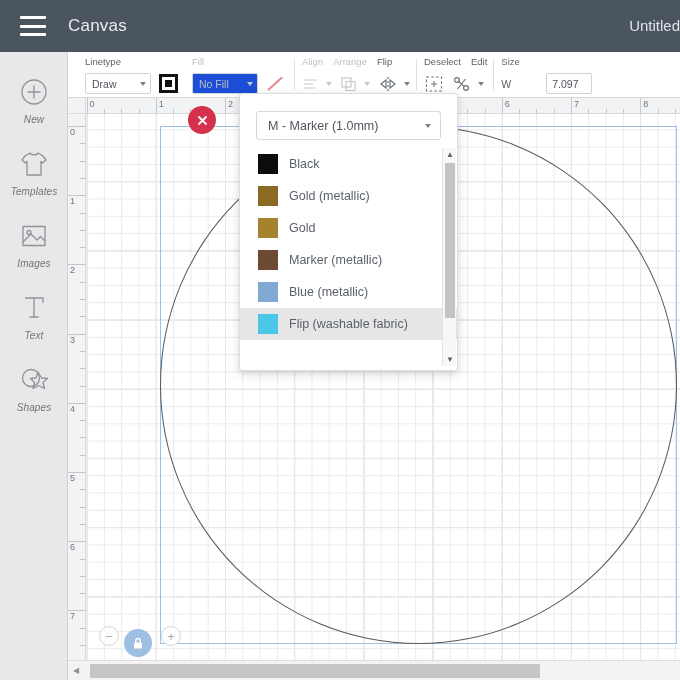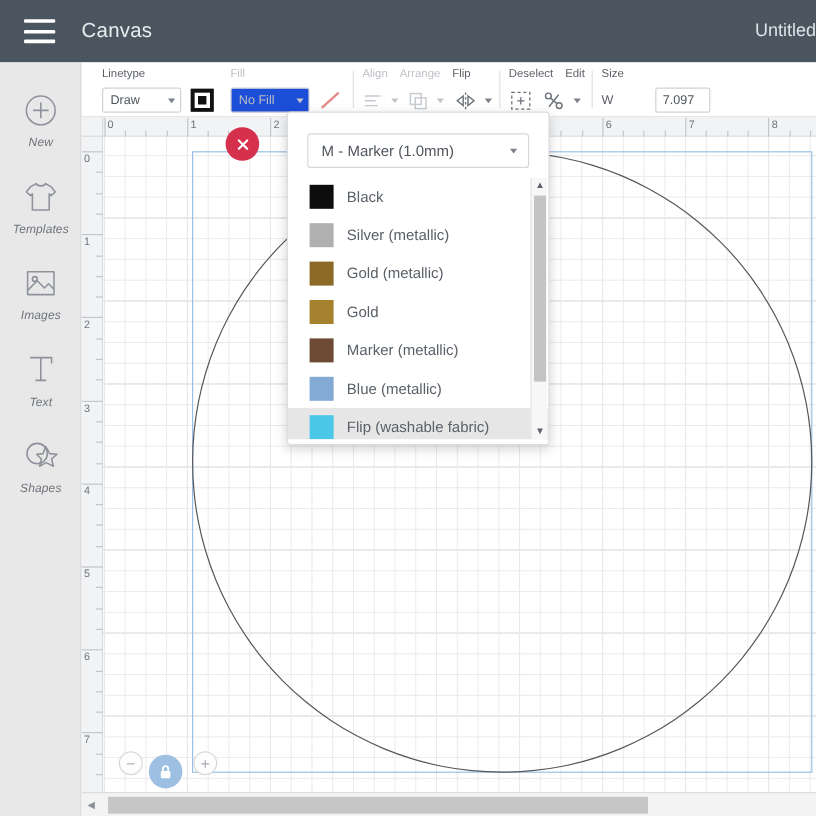--- a/index.html
+++ b/index.html
@@ -521,24 +521,20 @@
       <span>M - Marker (1.0mm)</span>
       <span class="caret"></span>
     </div>
 
     <div class="popup-list" id="optList">
       <div class="opt">
           <div class="opt-sw" style="background: rgb(13, 13, 13);"></div>
           <div class="opt-label">Black</div>
         </div>
         <div class="opt">
-          <div class="opt-sw" style="background: rgb(176, 176, 176);"></div>
-          <div class="opt-label">Silver (metallic)</div>
-        </div>
-        <div class="opt">
           <div class="opt-sw" style="background: rgb(138, 106, 36);"></div>
           <div class="opt-label">Gold (metallic)</div>
         </div>
         <div class="opt">
           <div class="opt-sw" style="background: rgb(166, 130, 47);"></div>
           <div class="opt-label">Gold</div>
         </div>
         <div class="opt">
           <div class="opt-sw" style="background: rgb(109, 74, 51);"></div>
           <div class="opt-label">Marker (metallic)</div>

